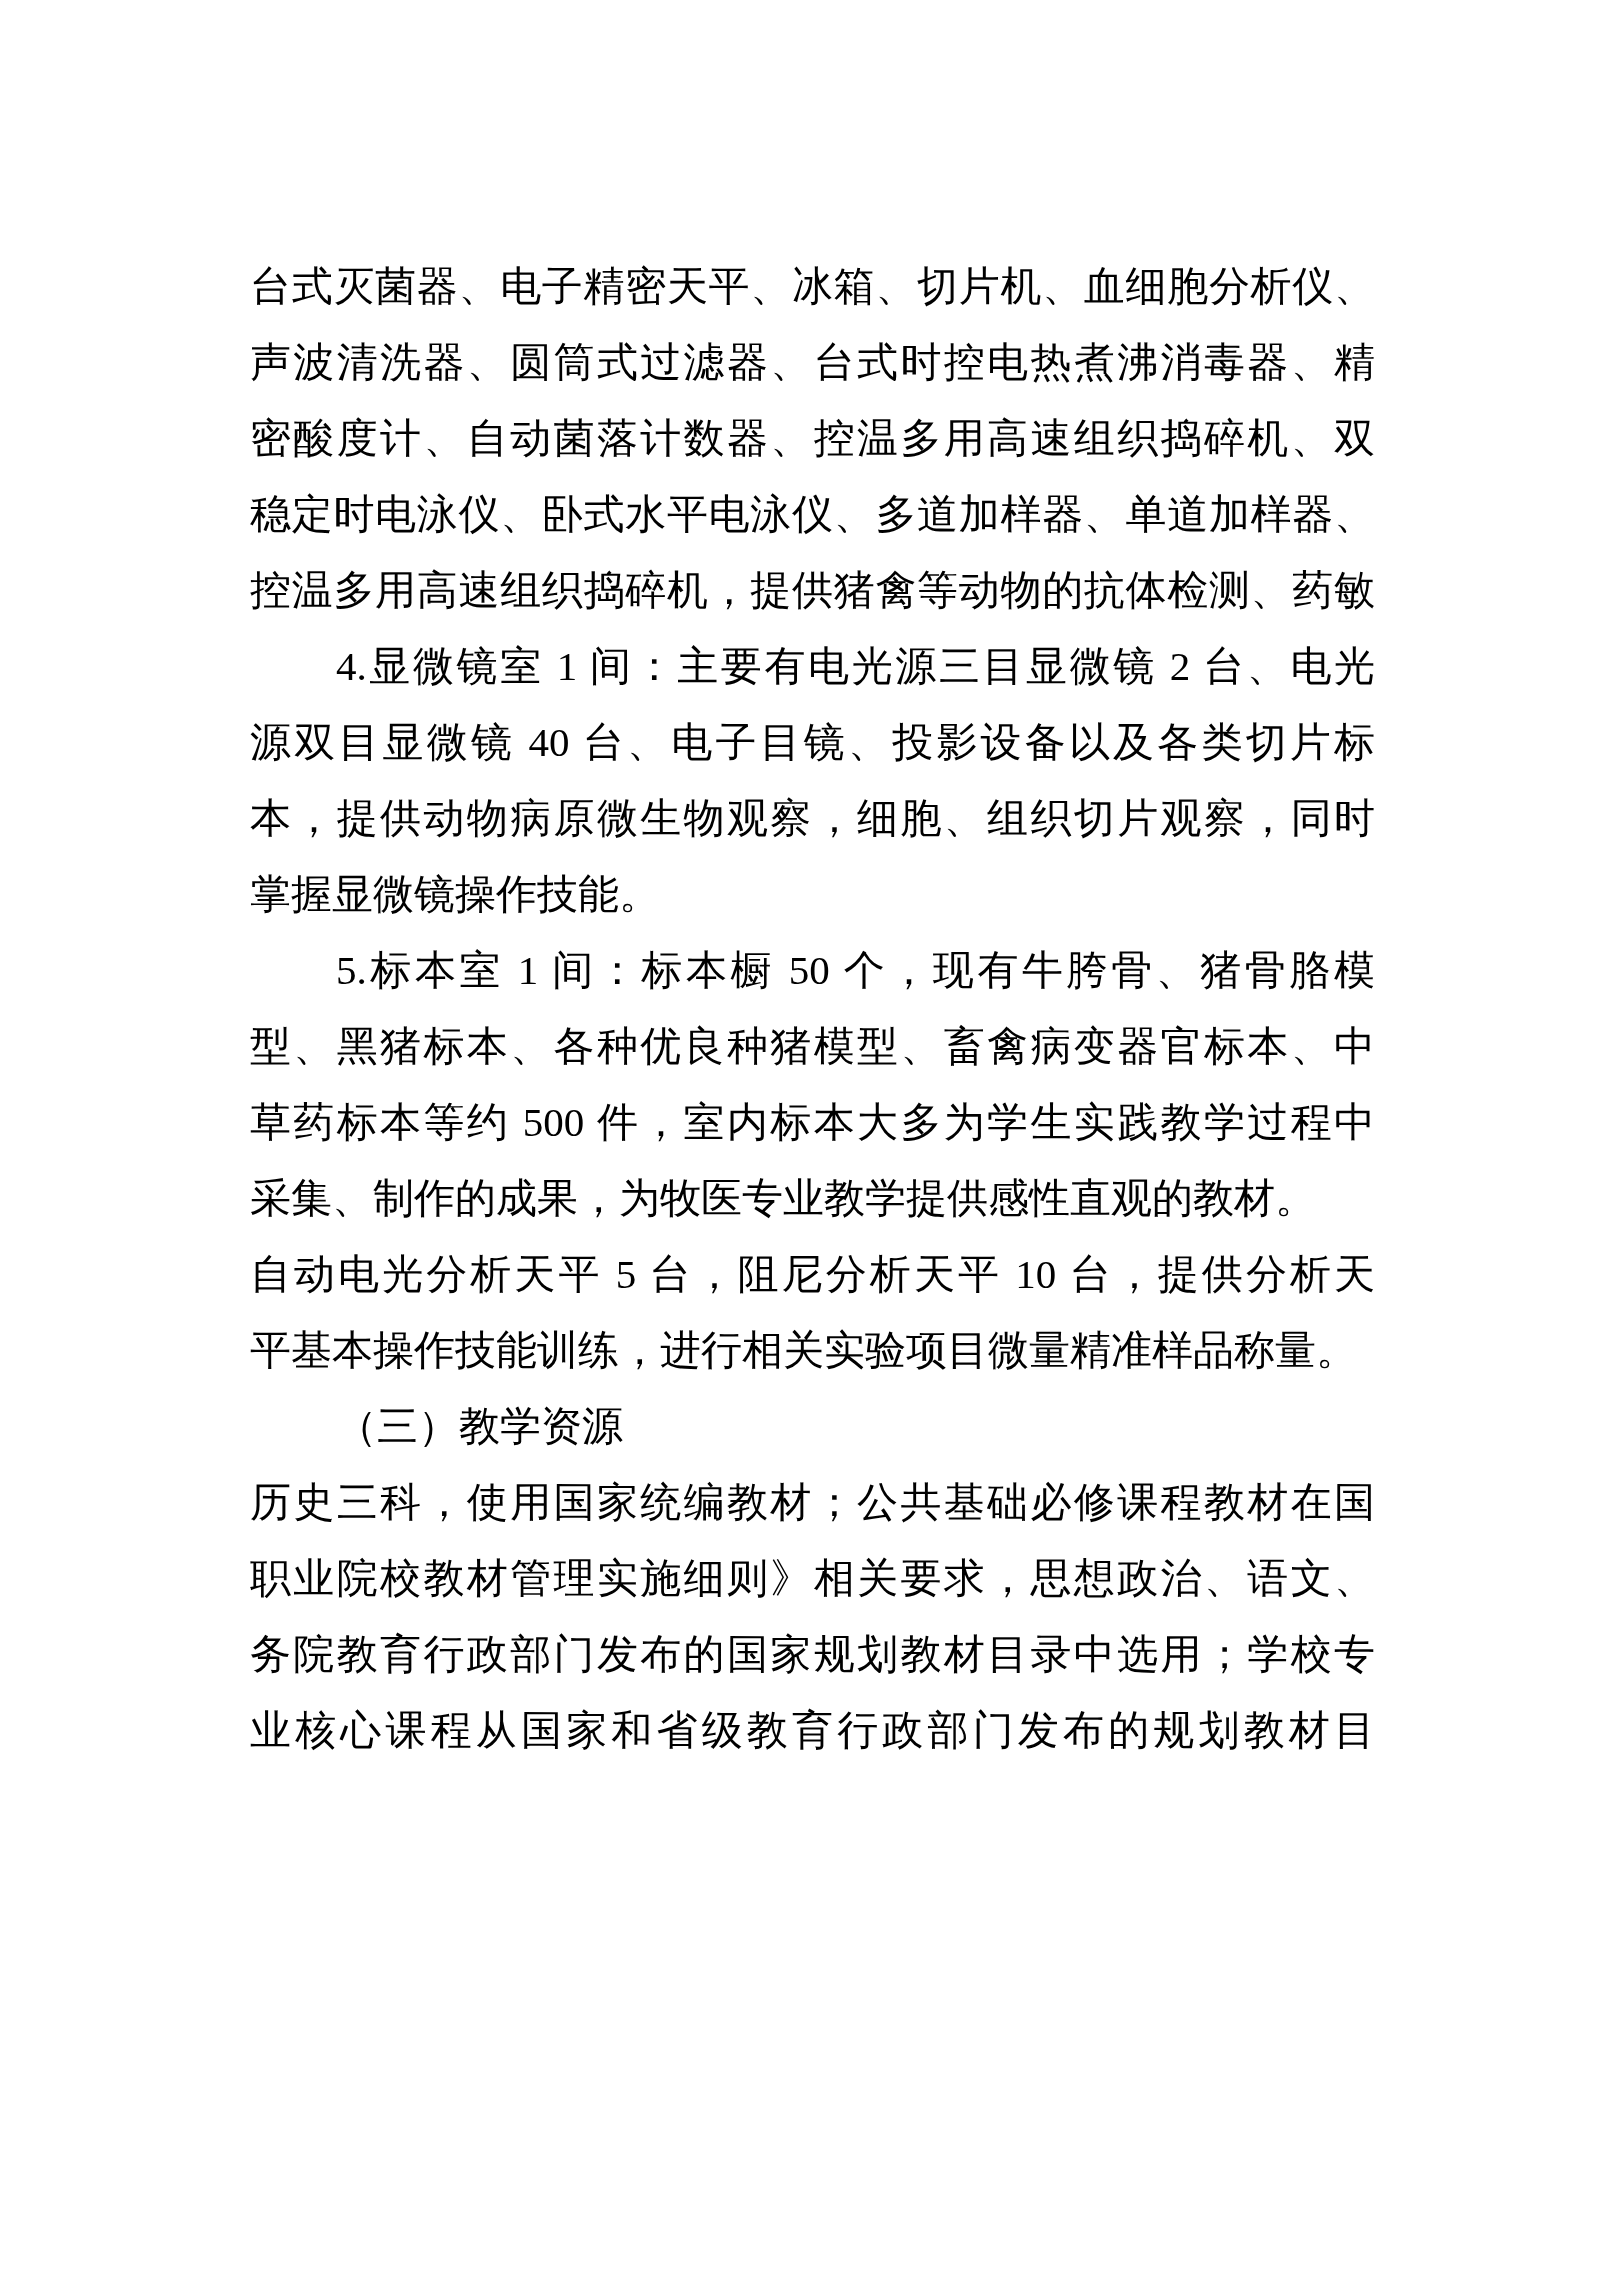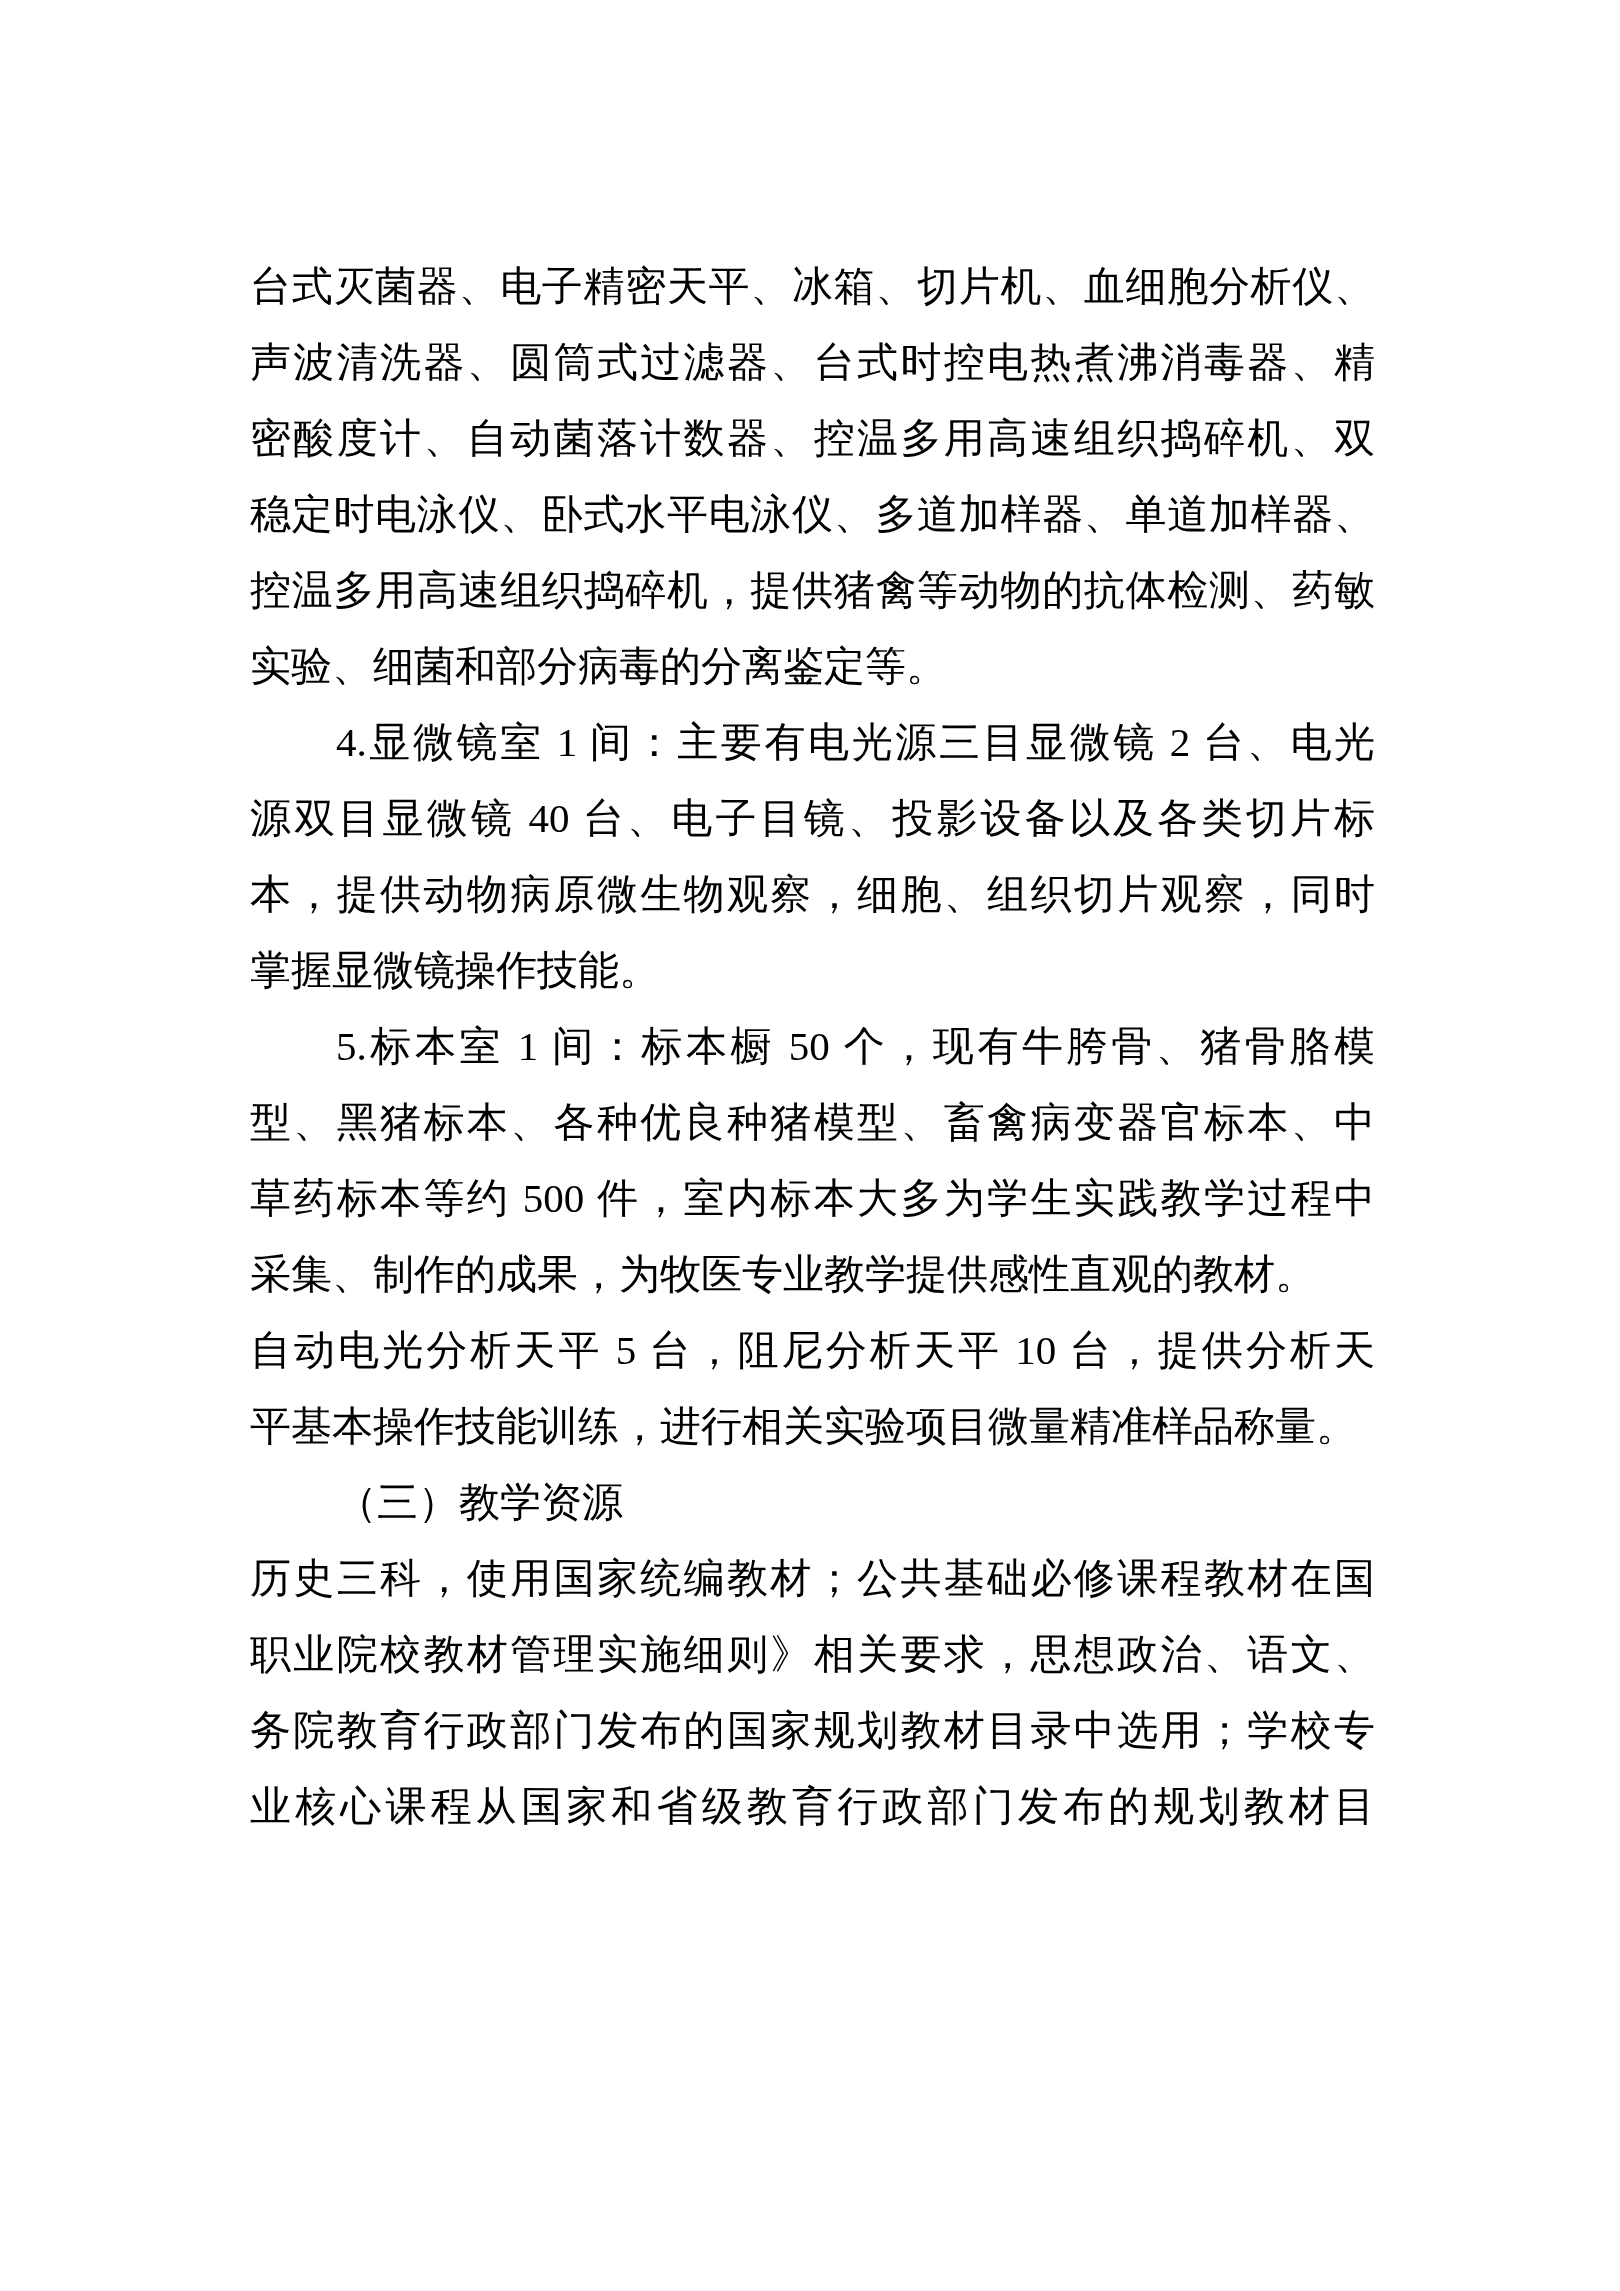--- a/index.html
+++ b/index.html
@@ -50,21 +50,20 @@
 </head>
 <body>
 
 <div class="page">
   <div class="textblock">
     <div class="line">台式灭菌器、电子精密天平、冰箱、切片机、血细胞分析仪、</div>
     <div class="line">声波清洗器、圆筒式过滤器、台式时控电热煮沸消毒器、精</div>
     <div class="line">密酸度计、自动菌落计数器、控温多用高速组织捣碎机、双</div>
     <div class="line">稳定时电泳仪、卧式水平电泳仪、多道加样器、单道加样器、</div>
     <div class="line">控温多用高速组织捣碎机，提供猪禽等动物的抗体检测、药敏</div>
-    <div class="line end">实验、细菌和部分病毒的分离鉴定等。</div>
     <div class="line indent">4.显微镜室 1 间：主要有电光源三目显微镜 2 台、电光</div>
     <div class="line">源双目显微镜 40 台、电子目镜、投影设备以及各类切片标</div>
     <div class="line">本，提供动物病原微生物观察，细胞、组织切片观察，同时</div>
     <div class="line end">掌握显微镜操作技能。</div>
     <div class="line indent">5.标本室 1 间：标本橱 50 个，现有牛胯骨、猪骨胳模</div>
     <div class="line">型、黑猪标本、各种优良种猪模型、畜禽病变器官标本、中</div>
     <div class="line">草药标本等约 500 件，室内标本大多为学生实践教学过程中</div>
     <div class="line end">采集、制作的成果，为牧医专业教学提供感性直观的教材。</div>
     <div class="line">自动电光分析天平 5 台，阻尼分析天平 10 台，提供分析天</div>
     <div class="line end">平基本操作技能训练，进行相关实验项目微量精准样品称量。</div>

